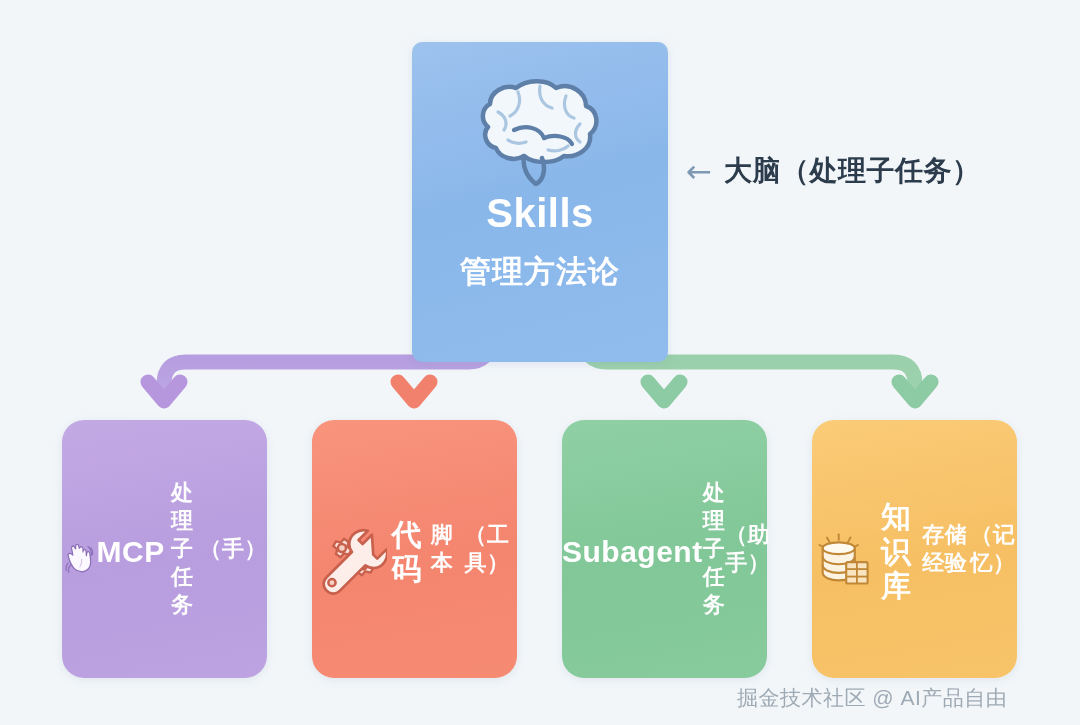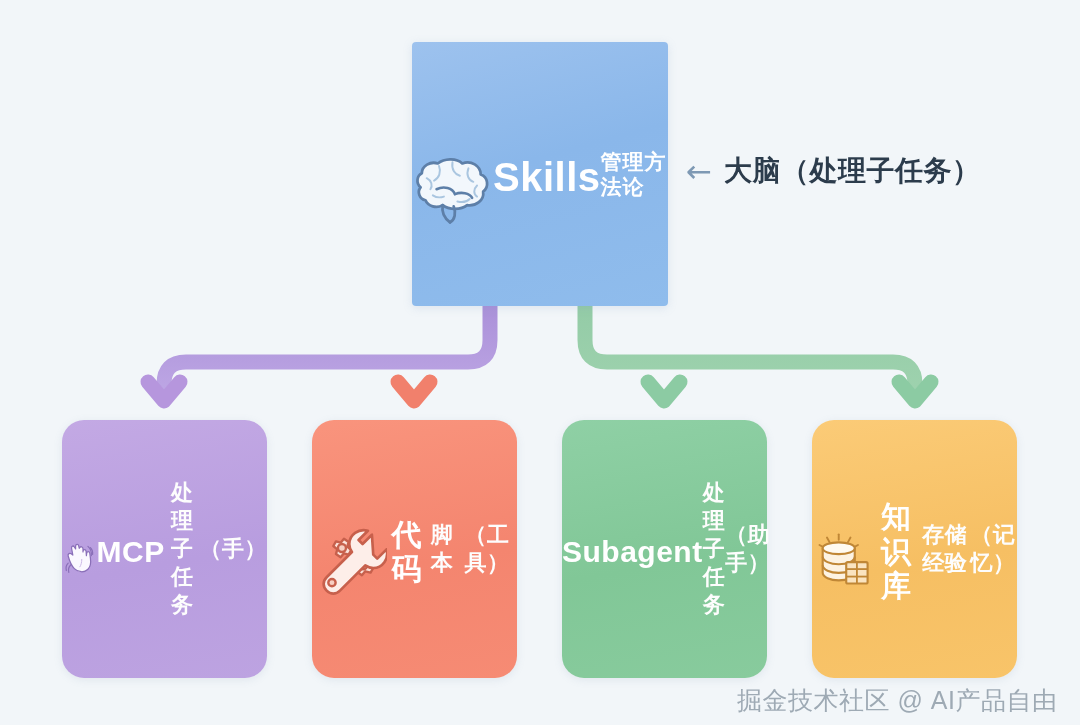--- a/index.html
+++ b/index.html
@@ -30,45 +30,46 @@
     height: 725px;
     z-index: 1;
   }
 
   
   .root-card {
     position: absolute;
     left: 412px;
     top: 42px;
     width: 256px;
-    height: 264px;
-    border-radius: 4px;
+    height: 320px;
+    border-radius: 10px;
     background: linear-gradient(165deg, #9dc2ee 0%, #8ab7ea 45%, #8fbcec 100%);
     z-index: 3;
     display: flex;
+    flex-direction: column;
     align-items: center;
     justify-content: flex-start;
     box-shadow: 0 2px 10px rgba(120,150,190,0.18);
   }
   .root-icon {
     margin-top: 28px;
     width: 132px;
     height: 116px;
   }
   .root-title {
     margin-top: 6px;
     font-size: 40px;
     font-weight: bold;
     color: #ffffff;
     letter-spacing: 0.5px;
     line-height: 1.05;
   }
   .root-sub {
-    margin-top: 0;
-    font-size: 21px;
+    margin-top: 19px;
+    font-size: 31px;
     font-weight: bold;
     color: #ffffff;
     letter-spacing: 1px;
     line-height: 1.2;
   }
 
   
   .annotation {
     position: absolute;
     left: 686px;
@@ -133,21 +134,21 @@
     line-height: 1.28;
     text-align: center;
     letter-spacing: 0.5px;
   }
 
   
   .watermark {
     position: absolute;
     left: 737px;
     top: 684px;
-    font-size: 25px;
+    font-size: 21px;
     color: #9aa6b1;
     letter-spacing: 0.5px;
     white-space: nowrap;
     z-index: 6;
     opacity: 0.95;
   }
 </style>
 </head>
 <body style="background: rgb(242, 246, 249);">
 

